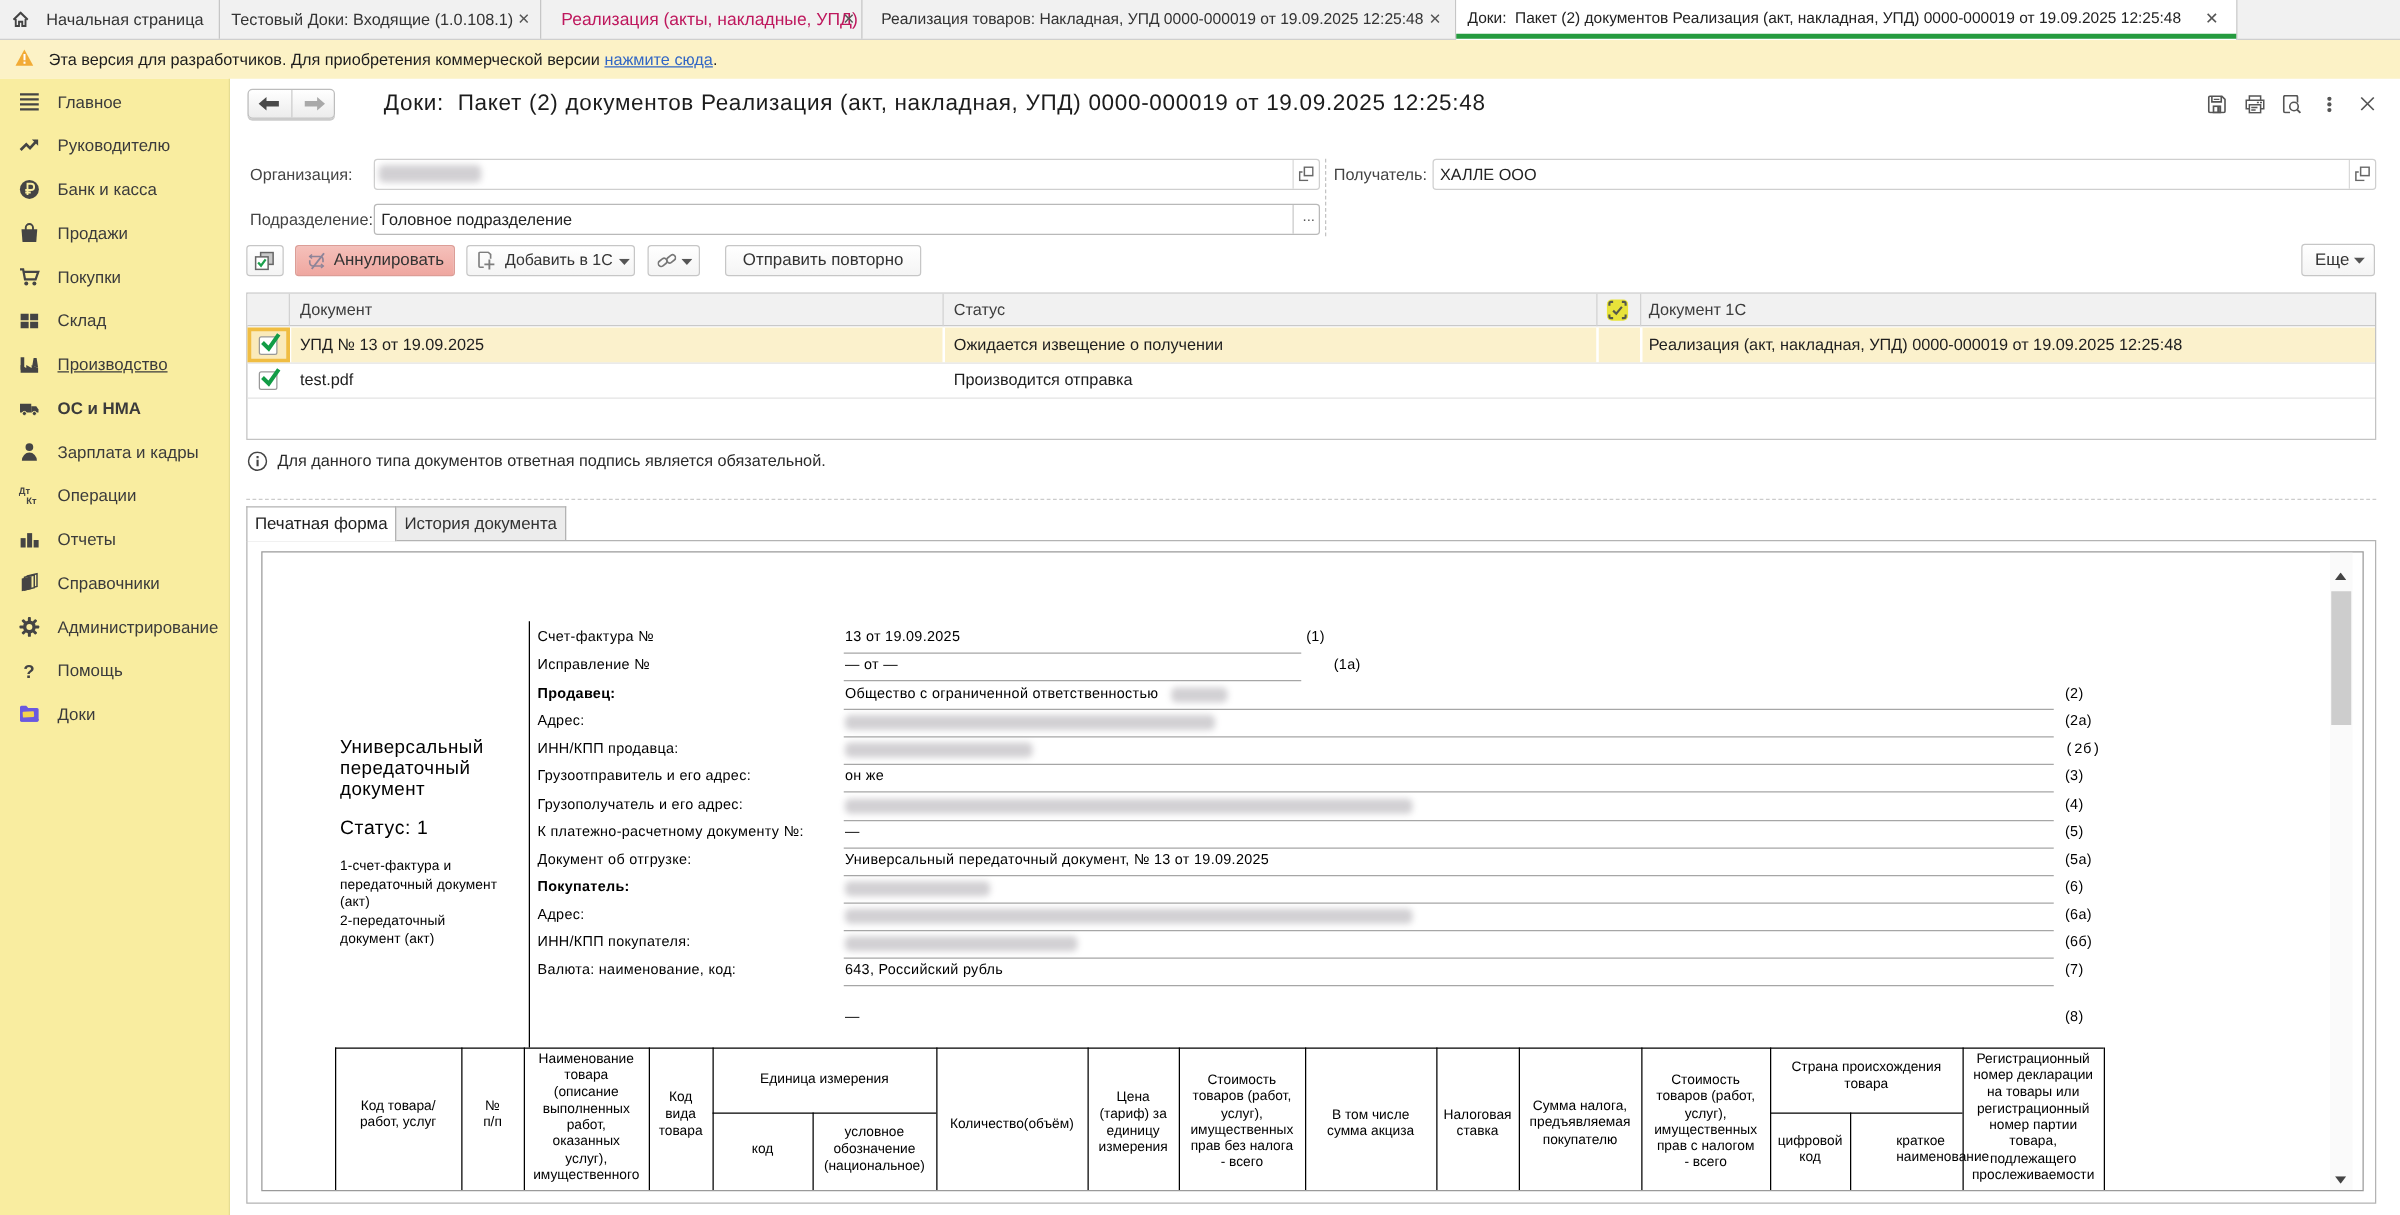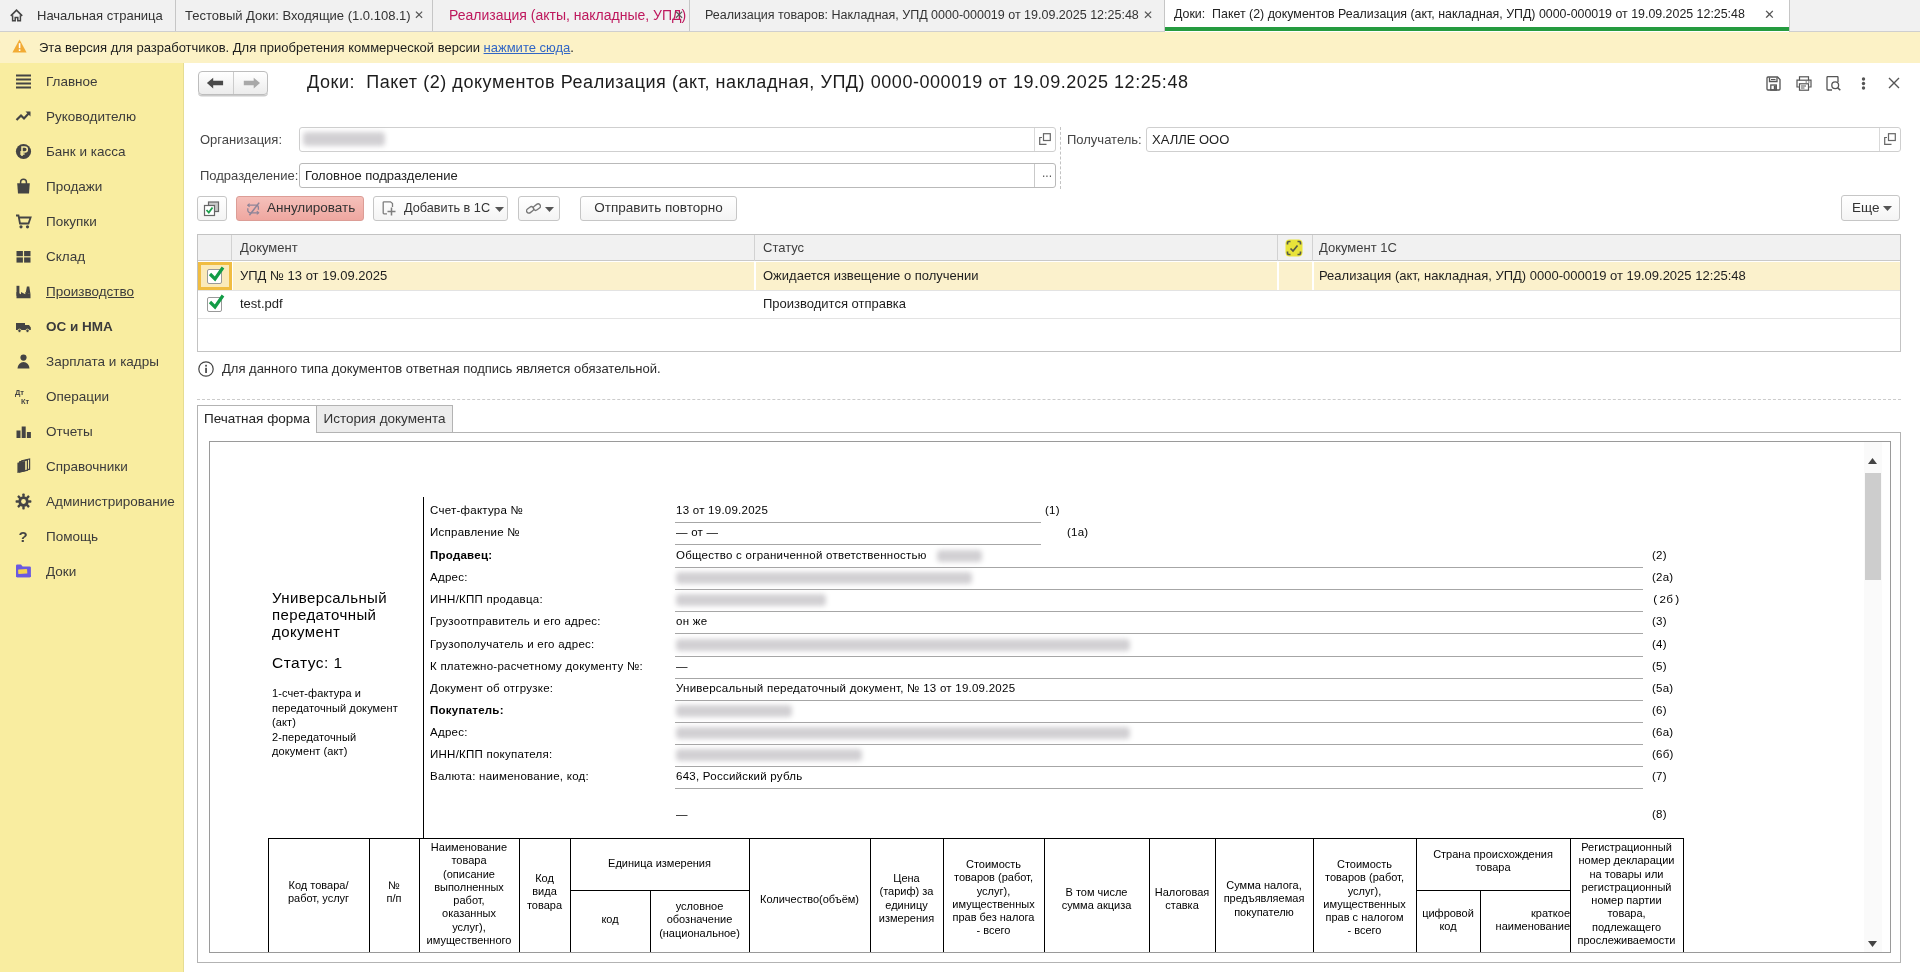--- a/index.html
+++ b/index.html
@@ -363,21 +363,21 @@
 <div style="position:absolute;font-size:11px;color:#000;text-align:center;line-height:13.3px;left:440px;top:458px;width:99px;">условное<br>обозначение<br>(национальное)</div>
 <div style="position:absolute;font-size:11px;color:#000;text-align:center;line-height:13.3px;left:539px;top:451px;width:121px;">Количество(объём)</div>
 <div style="position:absolute;font-size:11px;color:#000;text-align:center;line-height:13.3px;left:660px;top:430px;width:73px;">Цена<br>(тариф) за<br>единицу<br>измерения</div>
 <div style="position:absolute;font-size:11px;color:#000;text-align:center;line-height:13.3px;left:733px;top:416px;width:101px;">Стоимость<br>товаров (работ,<br>услуг),<br>имущественных<br>прав без налога<br>- всего</div>
 <div style="position:absolute;font-size:11px;color:#000;text-align:center;line-height:13.3px;left:834px;top:444px;width:105px;">В том числе<br>сумма акциза</div>
 <div style="position:absolute;font-size:11px;color:#000;text-align:center;line-height:13.3px;left:939px;top:444px;width:66px;">Налоговая<br>ставка</div>
 <div style="position:absolute;font-size:11px;color:#000;text-align:center;line-height:13.3px;left:1005px;top:437px;width:98px;">Сумма налога,<br>предъявляемая<br>покупателю</div>
 <div style="position:absolute;font-size:11px;color:#000;text-align:center;line-height:13.3px;left:1103px;top:416px;width:103px;">Стоимость<br>товаров (работ,<br>услуг),<br>имущественных<br>прав с налогом<br>- всего</div>
 <div style="position:absolute;font-size:11px;color:#000;text-align:center;line-height:13.3px;left:1206px;top:406px;width:154px;">Страна происхождения<br>товара</div>
 <div style="position:absolute;font-size:11px;color:#000;text-align:center;line-height:13.3px;left:1206px;top:465px;width:64px;">цифровой<br>код</div>
-<div style="position:absolute;font-size:11px;color:#000;text-align:right;line-height:13.3px;left:1270px;top:465px;width:90px;">краткое<br>наименование</div>
+<div style="position:absolute;font-size:11px;color:#000;text-align:left;line-height:13.3px;left:1270px;top:465px;width:90px;padding-left:37px;">краткое<br>наименование</div>
 <div style="position:absolute;font-size:11px;color:#000;text-align:center;line-height:13.3px;left:1360px;top:399px;width:113px;">Регистрационный<br>номер декларации<br>на товары или<br>регистрационный<br>номер партии<br>товара,<br>подлежащего<br>прослеживаемости</div>
 <div class="abs" style="left:1654px;top:0;width:18px;height:511px;background:#fafafa;"></div>
 <div class="abs" style="left:1655px;top:31px;width:16px;height:107px;background:#cdcdcd;"></div>
 <svg class="abs" style="left:1658px;top:16px" width="9" height="6" viewBox="0 0 9 6">
       <path d="M0 6 H9 L4.5 0 Z" fill="#444"></path>
     </svg>
 <svg class="abs" style="left:1658px;top:499px" width="9" height="6" viewBox="0 0 9 6">
       <path d="M0 0 H9 L4.5 6 Z" fill="#444"></path>
     </svg>
 </div>

